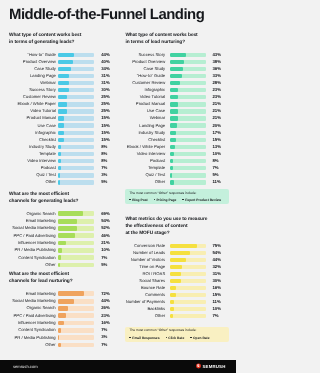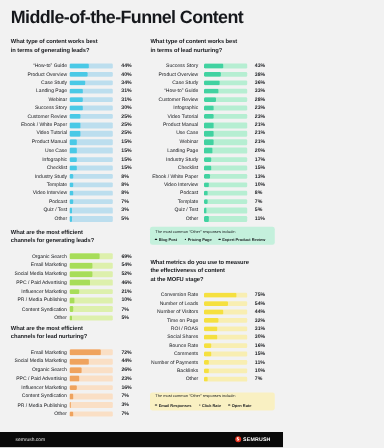--- a/index.html
+++ b/index.html
@@ -35,21 +35,21 @@
   .logo { position:absolute; right:10.5px; top:50%; transform:translateY(-50%); display:flex; align-items:center; }
   .logo-mark { width:4.9px; height:4.9px; border-radius:50%; background:#e8321e; margin-right:1.5px; position:relative; display:inline-block; flex:0 0 auto; }
   .logo-mark-s { position:absolute; left:0; top:0; display:block; }
   .logo-txt { font-size:4.35px; font-weight:bold; color:#ffffff; letter-spacing:0.18px; }
 </style>
 </head>
 <body>
 
 <div class="page">
 
-  <div class="title">Middle-of-the-Funnel Content</div>
+  <div class="title">Middle-of-the-Funnel Landing</div>
 
   <div class="panel" id="p1" style="left:9px; top:31.5px; width:101px;">
     <div class="q">What type of content works best
 in terms of generating leads?</div>
     <div class="rows">
         <div class="row" style="height: 7.1px;">
           <div class="lbl" style="width: 47.5px;">“How-to” Guide</div>
           <div class="trackwrap" style="width: 35.8px; margin-left: 2.6px;">
             <div class="track" style="height: 4.4px; background: rgb(188, 222, 238);">
               <div class="fill" style="width: 44%; background: rgb(74, 201, 230);"></div>

